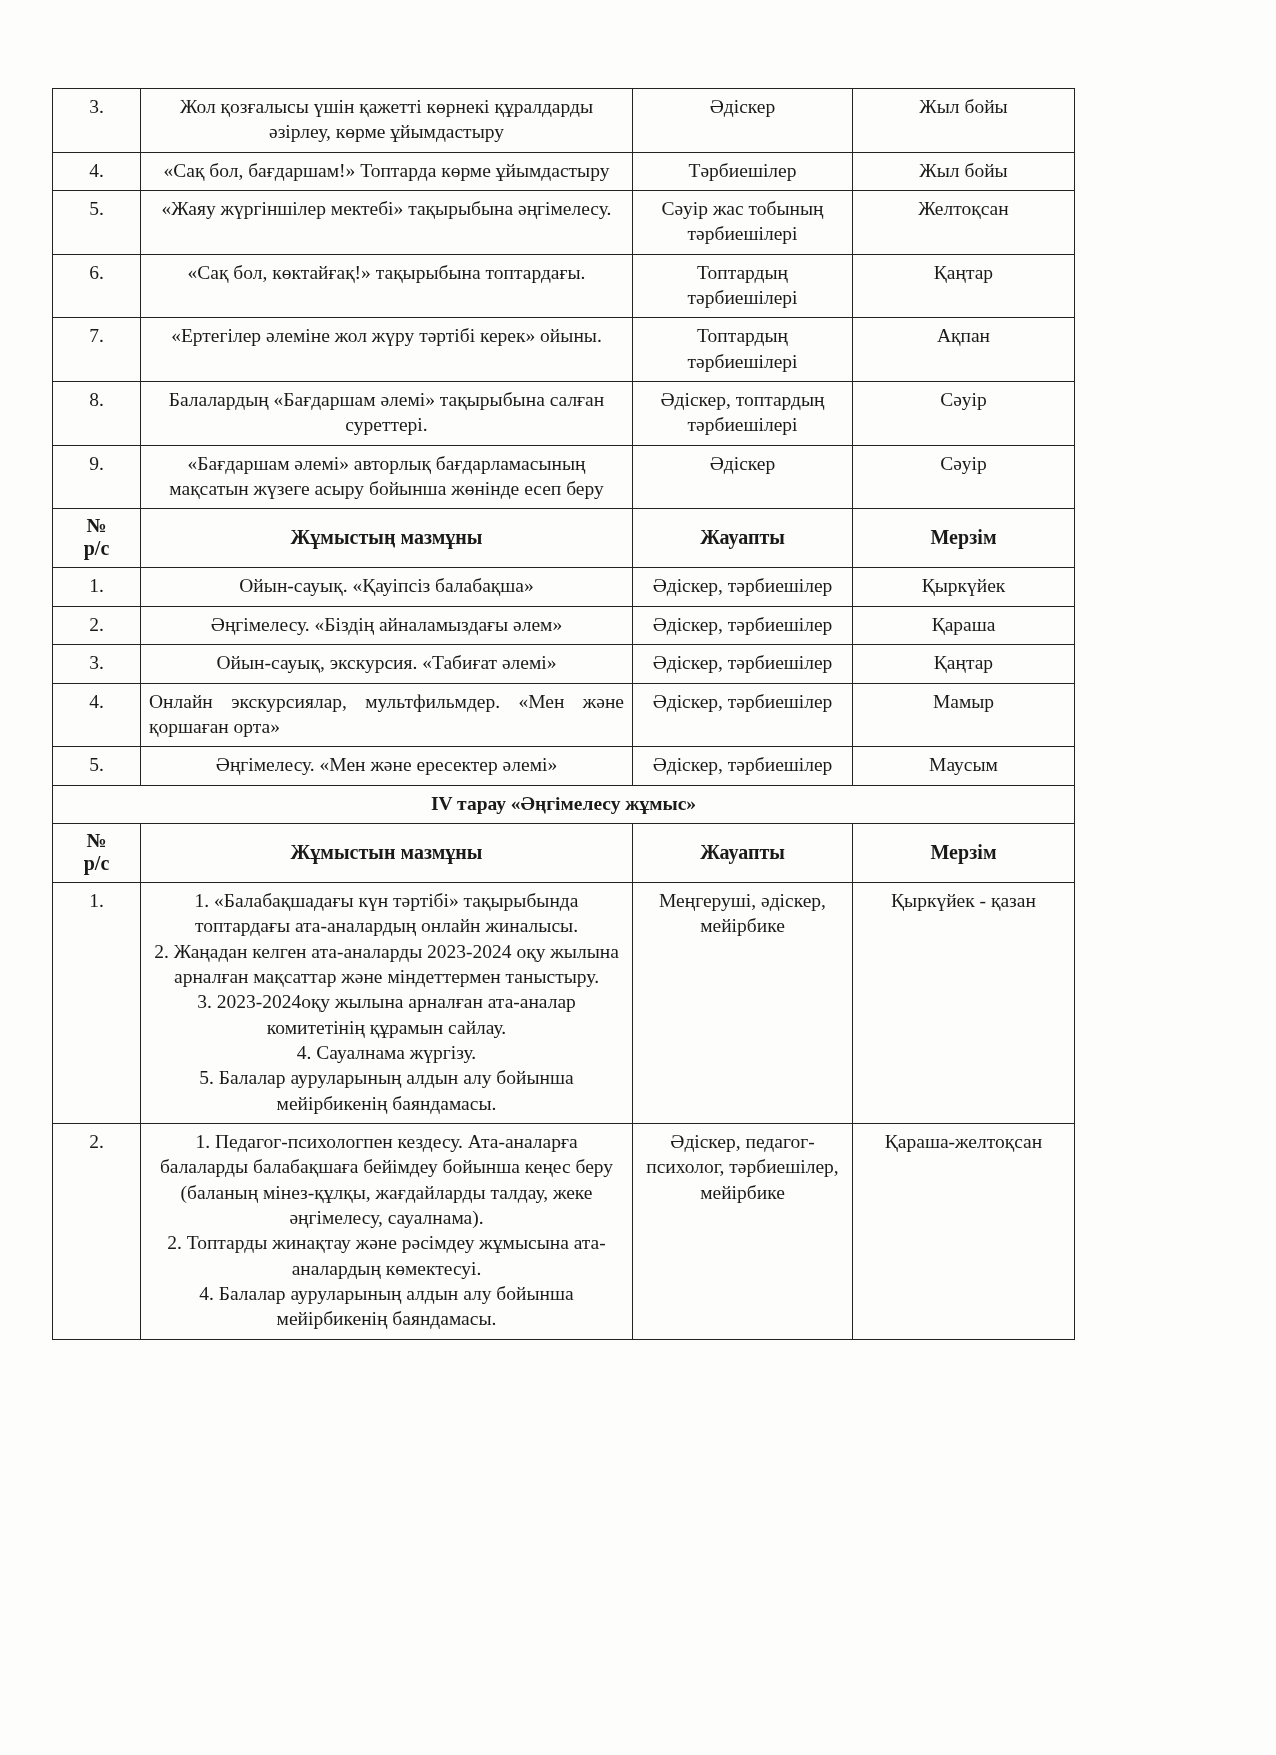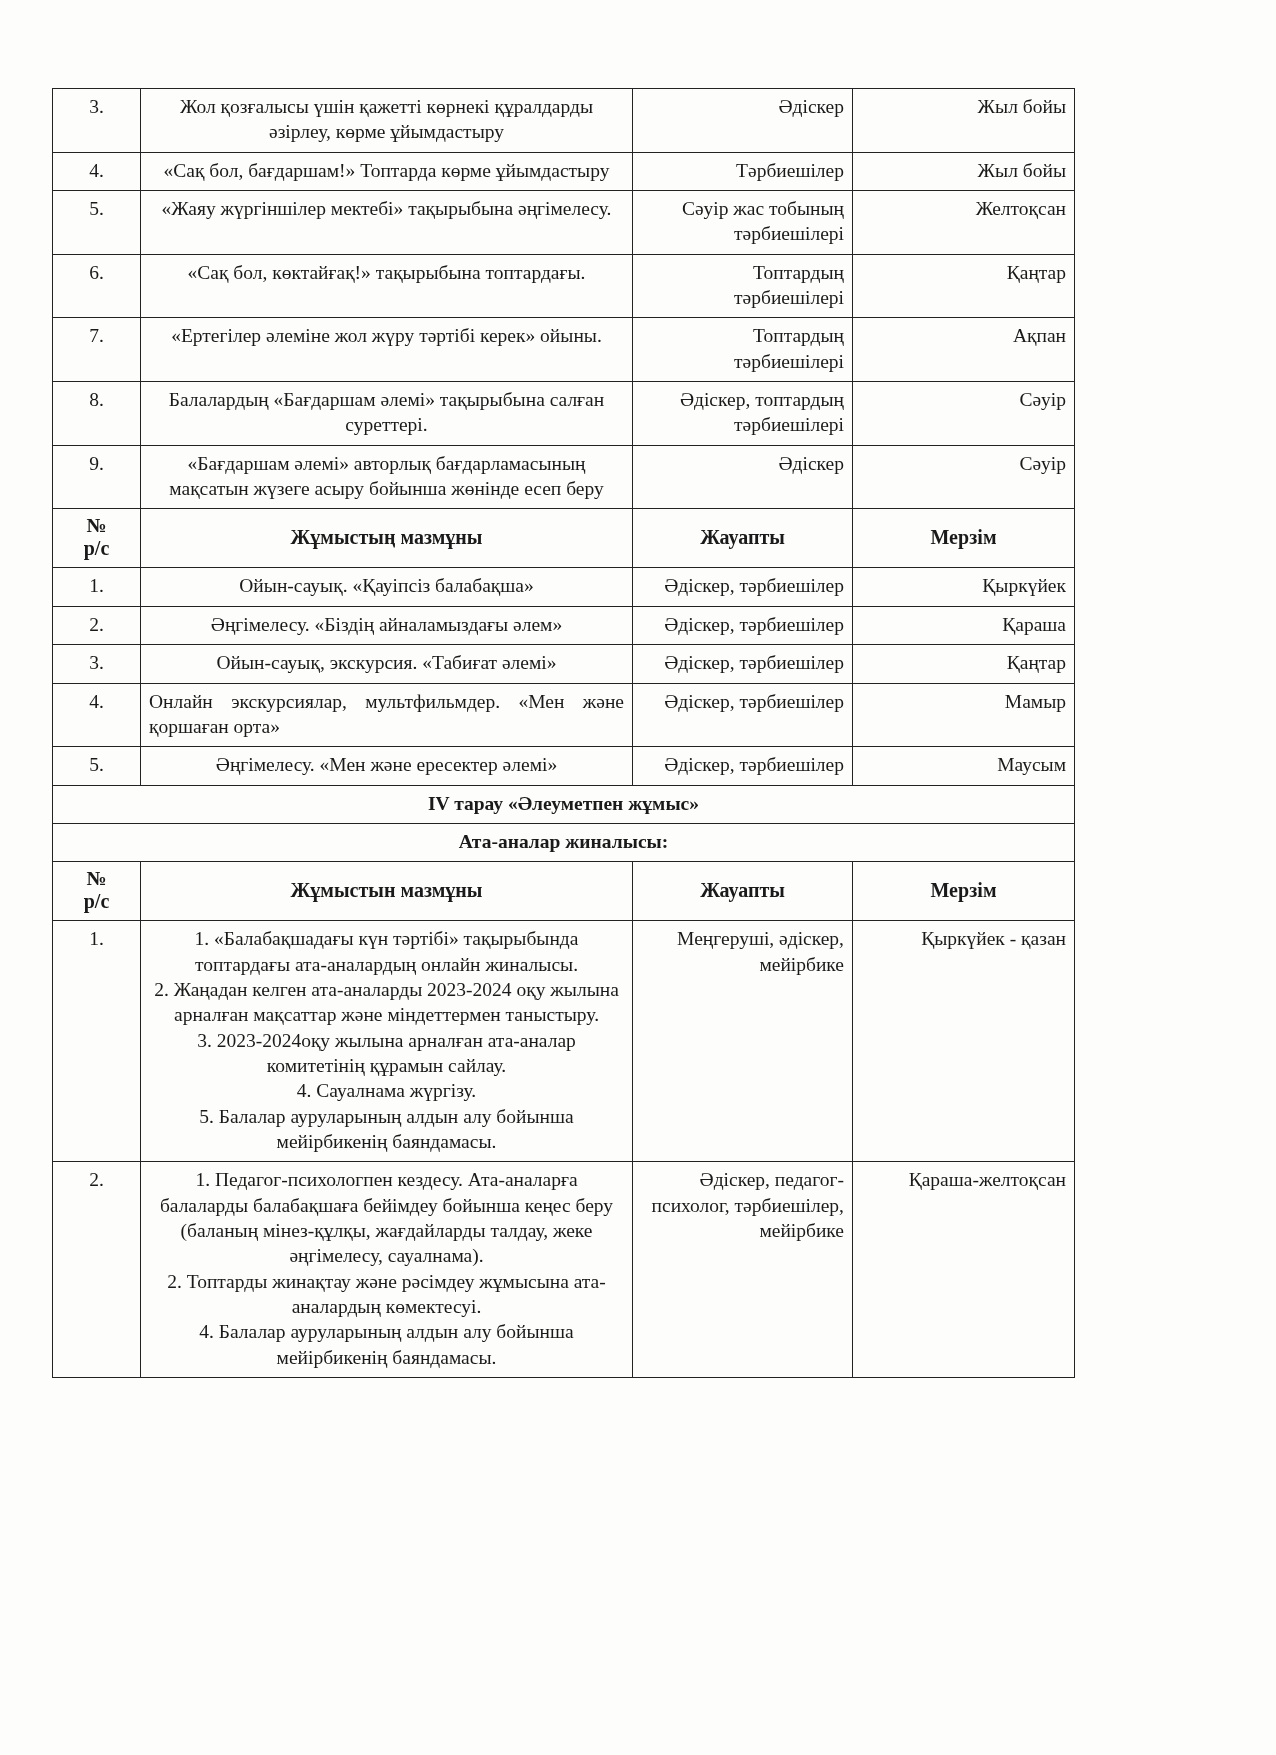--- a/index.html
+++ b/index.html
@@ -46,21 +46,21 @@
     font-size: 19.5px;
     padding-top: 5px;
   }
   .content {
     text-align: center;
   }
   .content.justify {
     text-align: justify;
   }
   .resp, .term {
-    text-align: right;
+    text-align: center;
     margin-left: 36px;
   }
   .section-head {
     text-align: center;
     font-weight: bold;
     font-size: 20px;
     padding-top: 6px;
     padding-bottom: 6px;
   }
   .section-head-tall {
@@ -187,26 +187,23 @@
       </tr>
 
       <tr>
         <td class="num">5.</td>
         <td class="content">Әңгімелесу. «Мен және ересектер әлемі»</td>
         <td class="resp multiline">Әдіскер, тәрбиешілер</td>
         <td class="term">Маусым</td>
       </tr>
 
       <tr>
-        <td class="section-head-tall" colspan="4">IV тарау «Әлеуметпен жұмыс»</td>
-      </tr>
-
-      <tr>
-        <td class="section-head" colspan="4">Ата-аналар жиналысы:</td>
-      </tr>
+        <td class="section-head-tall" colspan="4">IV тарау «Әңгімелесу жұмыс»</td>
+      </tr>
+
 
       <tr class="hdr">
         <td class="numhdr multiline">№
 р/с</td>
         <td>Жұмыстын мазмұны</td>
         <td>Жауапты</td>
         <td>Мерзім</td>
       </tr>
 
       <tr>

